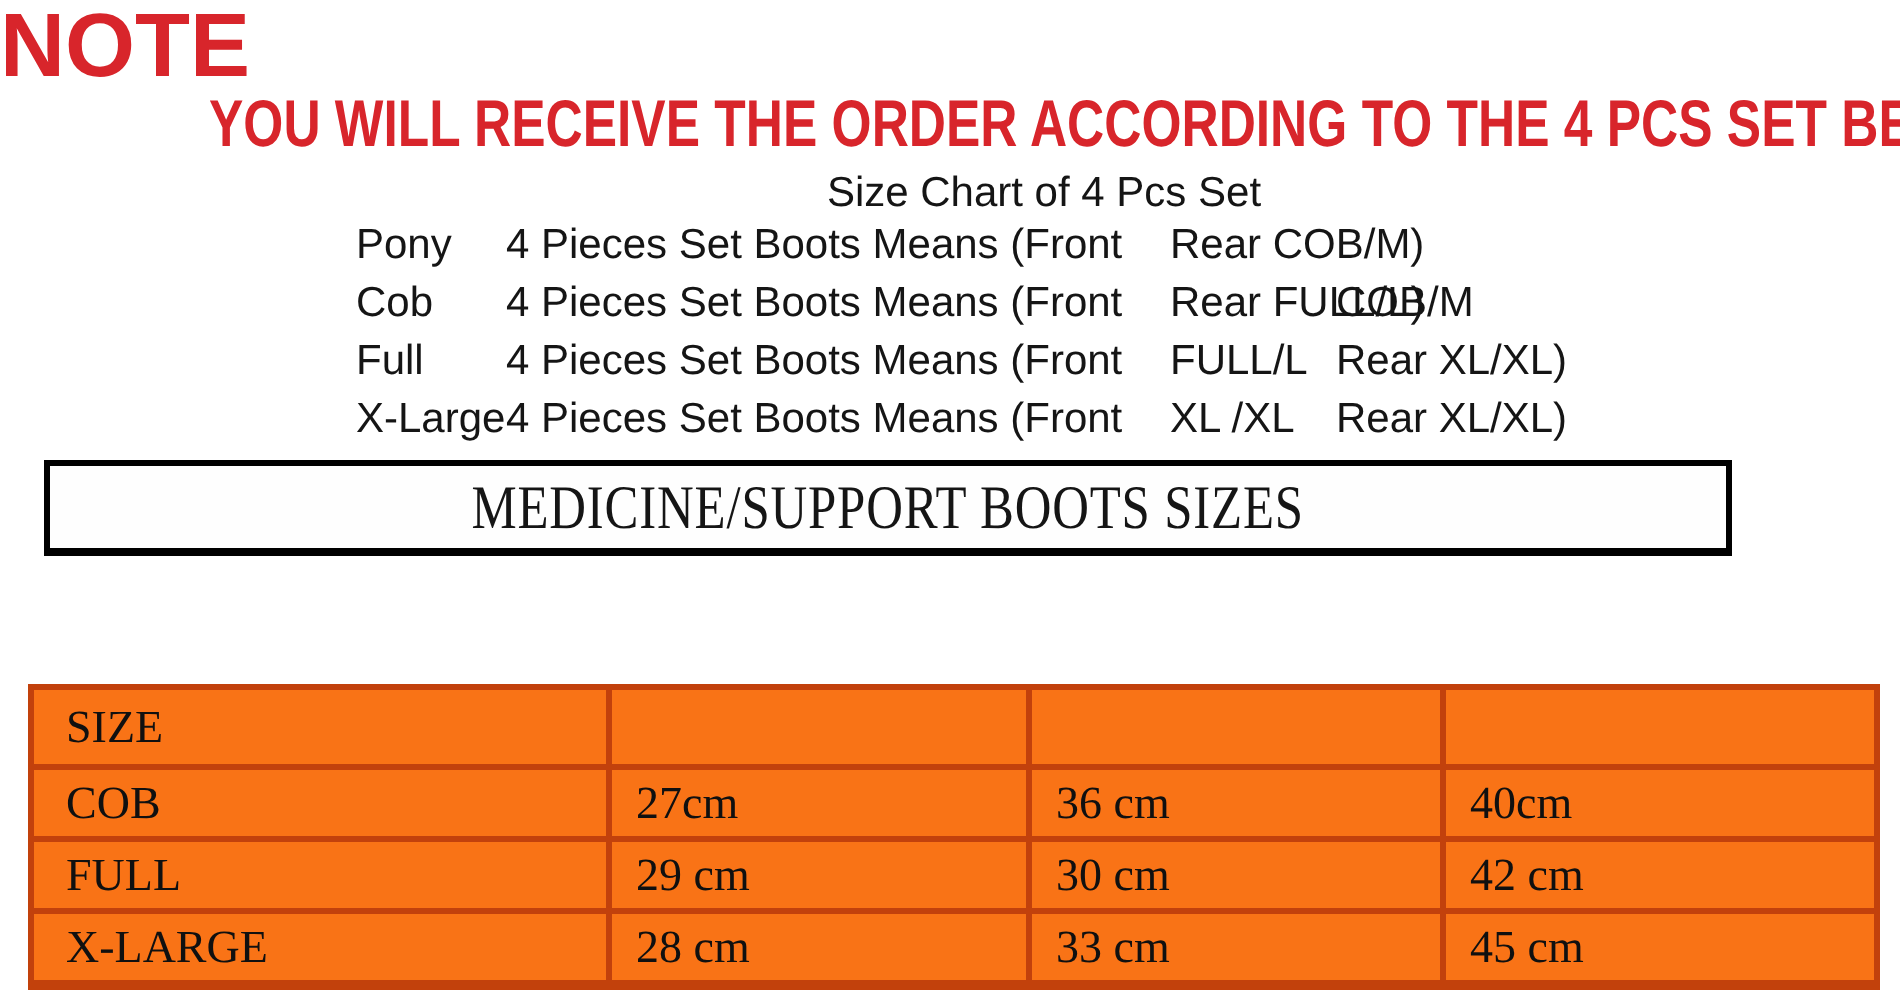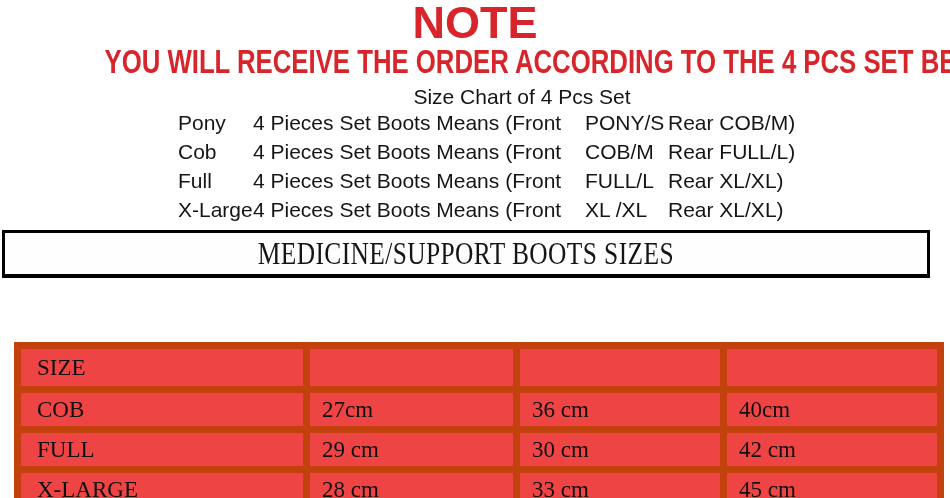--- a/index.html
+++ b/index.html
@@ -14,21 +14,20 @@
     font-family: "Liberation Sans", sans-serif;
     color: #111111;
     position: relative;
   }
   .page { width: 950px; height: 498px; }
 
   
   .note-title {
     margin: 0;
     padding-top: 1px;
-    text-align: center;
     font-size: 45px;
     line-height: 44px;
     font-weight: bold;
     color: var(--accent-red, #d8252b);
     letter-spacing: 0px;
   }
   .note-subtitle {
     margin-top: 1px;
     text-align: center;
     font-size: 33px;
@@ -58,23 +57,23 @@
   .set-chart-row {
     display: grid;
     grid-template-columns: 75px 332px 83px auto;
     line-height: 29px;
     white-space: nowrap;
   }
 
   
   .banner {
     box-sizing: border-box;
-    margin-left: 2px;
+    margin-left: 22px;
     margin-top: 6px;
-    width: 928px;
+    width: 844px;
     height: 48px;
     border: 3px solid #000;
     border-bottom-width: 4px;
     display: flex;
     align-items: center;
     justify-content: center;
     background: #fefefe;
   }
   .banner-title {
     font-family: "Liberation Serif", serif;
@@ -92,27 +91,27 @@
     margin-left: 14px;
     margin-top: 64px;
     width: 923px;
     border-collapse: collapse;
     table-layout: fixed;
     font-family: "Liberation Serif", serif;
     font-size: 23px;
     color: #101010;
   }
   .sizes-table td {
-    border: 7px solid #c2410c;
+    border: 3px solid #c2410c;
     padding: 0 0 0 12px;
     height: 33px;
     vertical-align: middle;
     white-space: nowrap;
     overflow: hidden;
-    background: #ef4444;
+    background: #f97316;
   }
   .sizes-table td.first { padding-left: 16px; }
   .sizes-table tr.header-row td { height: 37px; }
   .sizes-table tr:last-child td { border-bottom-width: 5px; }
   .col-1 { width: 289px; }
   .col-2 { width: 210px; }
   .col-3 { width: 207px; }
   .col-4 { width: 217px; }
 </style>
 </head>
@@ -122,28 +121,27 @@
 
   <h1 class="note-title">NOTE</h1>
   <div class="note-subtitle">YOU WILL RECEIVE THE ORDER ACCORDING TO THE 4 PCS SET BELOW</div>
 
   <div class="set-chart-heading">Size Chart of 4 Pcs Set</div>
 
   <div class="set-chart-list">
     <div class="set-chart-row">
       <span>Pony</span>
       <span>4 Pieces Set Boots Means (Front</span>
-      <span>PONY/S</span>
       <span>Rear COB/M)</span>
     </div>
     <div class="set-chart-row">
       <span>Cob</span>
       <span>4 Pieces Set Boots Means (Front</span>
+      <span>Rear FULL/L)</span>
       <span>COB/M</span>
-      <span>Rear FULL/L)</span>
     </div>
     <div class="set-chart-row">
       <span>Full</span>
       <span>4 Pieces Set Boots Means (Front</span>
       <span>FULL/L</span>
       <span>Rear XL/XL)</span>
     </div>
     <div class="set-chart-row">
       <span>X-Large</span>
       <span>4 Pieces Set Boots Means (Front</span>

